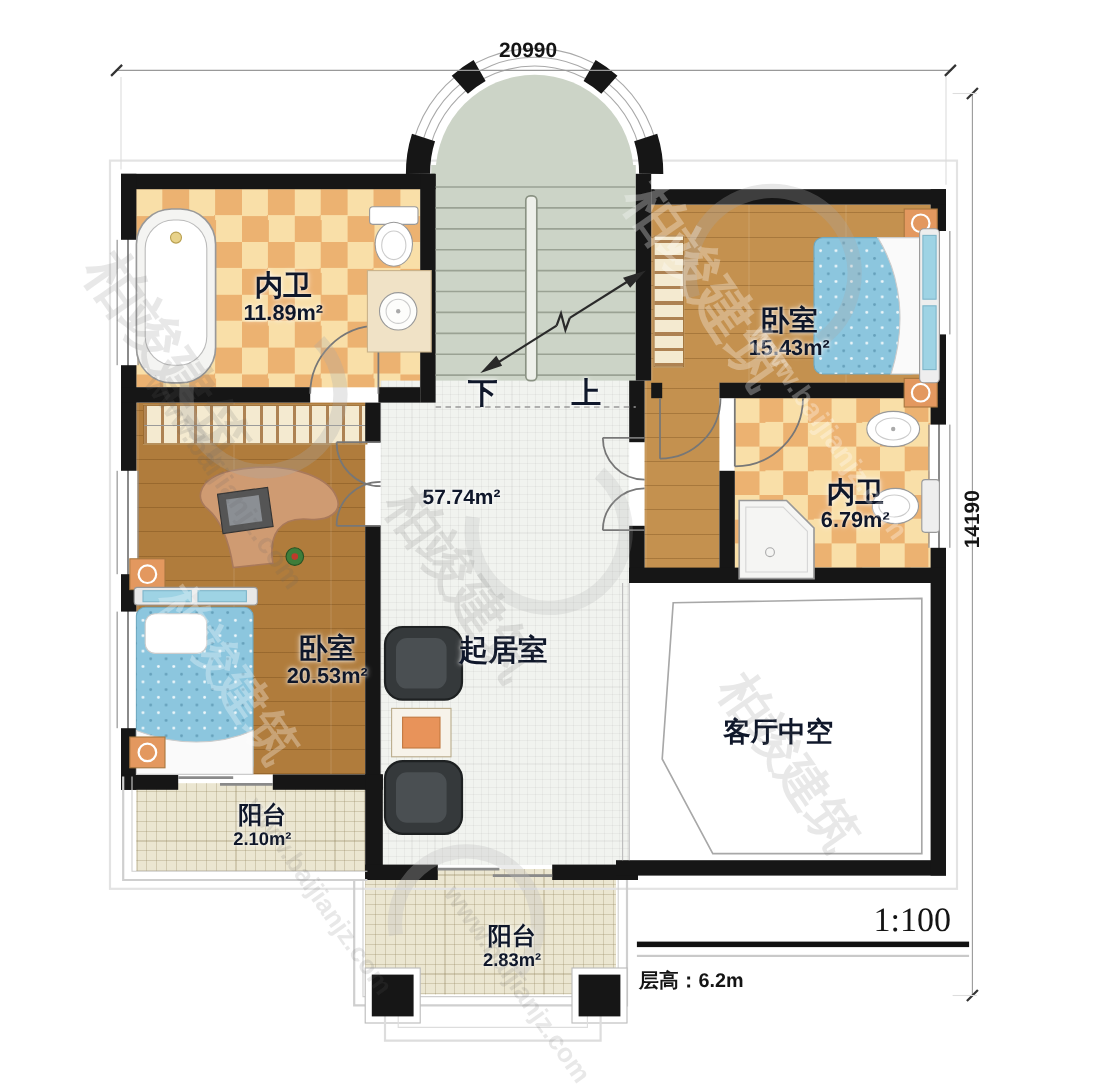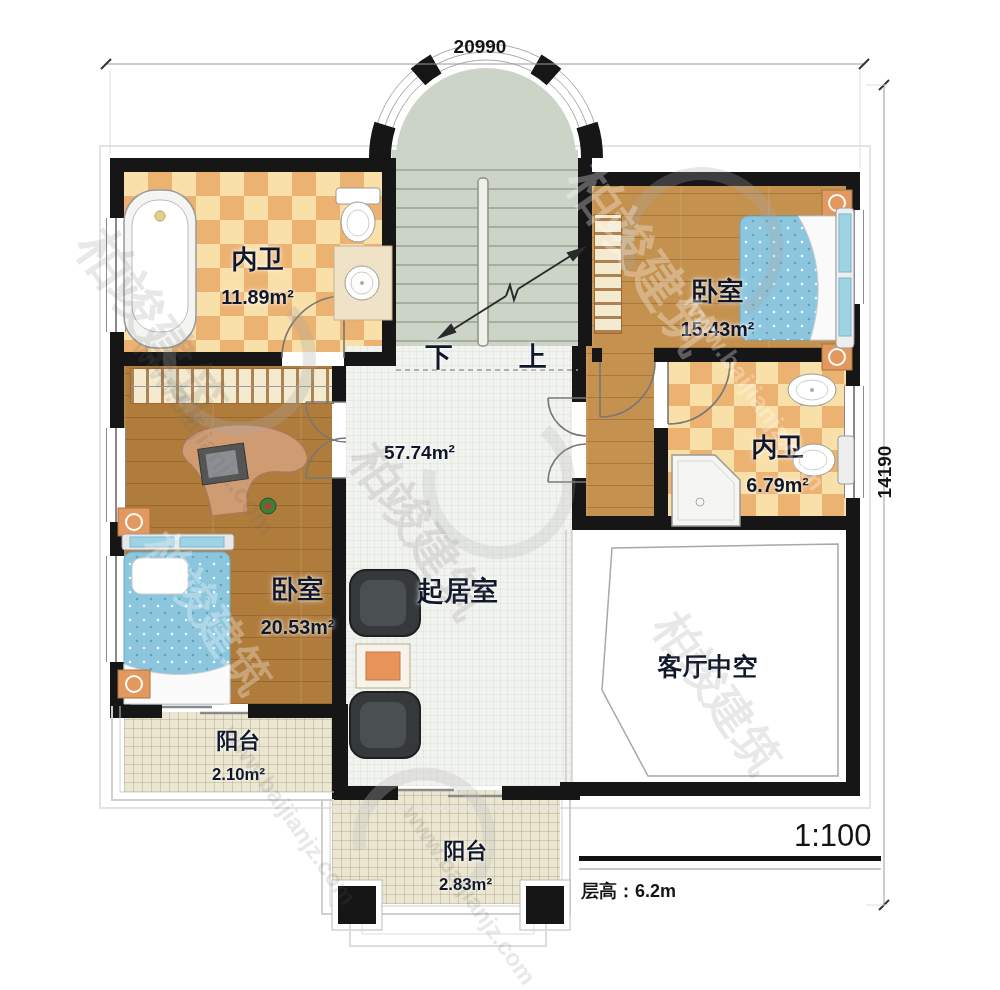--- a/index.html
+++ b/index.html
@@ -24,21 +24,21 @@
      repeating-linear-gradient(0deg,rgba(140,125,85,.28) 0 1px,transparent 1px 9px),
      repeating-linear-gradient(90deg,rgba(140,125,85,.28) 0 1px,transparent 1px 9px);}
   .wardrobe{position:absolute;background-color:#f4ead0;border:1px solid #9c6b2f;}
   .wardrobe.h{background-image:
      linear-gradient(0deg,transparent 0 16px,#9a9a9a 16px 17px,transparent 17px),
      repeating-linear-gradient(90deg,rgba(150,95,40,.75) 0 3px,transparent 3px 15px);}
   .wardrobe.v{background-image:
      repeating-linear-gradient(0deg,rgba(150,95,40,.75) 0 3px,transparent 3px 14px);}
   .lbl{position:absolute;font-weight:bold;color:#0f172a;text-align:center;line-height:1.12;
        text-shadow:0 0 3px rgba(255,255,255,.9),0 0 6px rgba(255,255,255,.65);}
-  .lbl .area{display:block;font-size:.76em;margin-top:12px;}
+  .lbl .area{display:block;font-size:.76em;}
   .dim{position:absolute;font-weight:bold;font-size:19px;text-align:center;}
   .dim-r{transform:rotate(-90deg);}
   .wm{position:absolute;font-weight:bold;white-space:nowrap;transform:rotate(55deg);
       transform-origin:left top;pointer-events:none;}
   .wm-dark{color:rgba(100,100,100,.15);}
   .wm-light{color:rgba(255,255,255,.30);}
   .tb-title{position:absolute;font-weight:bold;font-size:43px;letter-spacing:3px;}
   .tb-scale{position:absolute;font-size:31px;font-weight:normal;}
   .tb-info{position:absolute;display:flex;justify-content:space-between;font-weight:bold;font-size:18px;}
   svg{position:absolute;left:0;top:0;pointer-events:none;}
@@ -336,20 +336,20 @@
   <div class="wm wm-dark" style="left:120px;top:215px;font-size:54px;">柏竣建筑</div>
   <div class="wm wm-dark" style="left:150px;top:335px;font-size:26px;">www.baijianjz.com</div>
   <div class="wm wm-light" style="left:610px;top:150px;font-size:54px;">柏竣建筑</div>
   <div class="wm wm-light" style="left:700px;top:290px;font-size:26px;">www.baijianjz.com</div>
   <div class="wm wm-dark" style="left:390px;top:430px;font-size:50px;">柏竣建筑</div>
   <div class="wm wm-light" style="left:180px;top:520px;font-size:46px;">柏竣建筑</div>
   <div class="wm wm-dark" style="left:690px;top:600px;font-size:46px;">柏竣建筑</div>
   <div class="wm wm-dark" style="left:240px;top:720px;font-size:24px;">www.baijianjz.com</div>
   <div class="wm wm-dark" style="left:420px;top:800px;font-size:24px;">www.baijianjz.com</div>
 
-  <div class="tb-scale" style="left:794px;top:818px;">1:100</div>
+  <div class="tb-scale" style="left:794px;top:818px;font-family:Liberation Serif, serif;">1:100</div>
   <div class="abs" style="left:579px;top:856px;width:302px;height:5px;background:#111;"></div>
   <div class="abs" style="left:579px;top:868px;width:302px;height:2px;background:#c9c9c9;"></div>
   <div class="tb-info" style="left:581px;top:879px;width:300px;">
     <span>层高：6.2m</span>
   </div>
 
 </div>
 
 </body></html>

